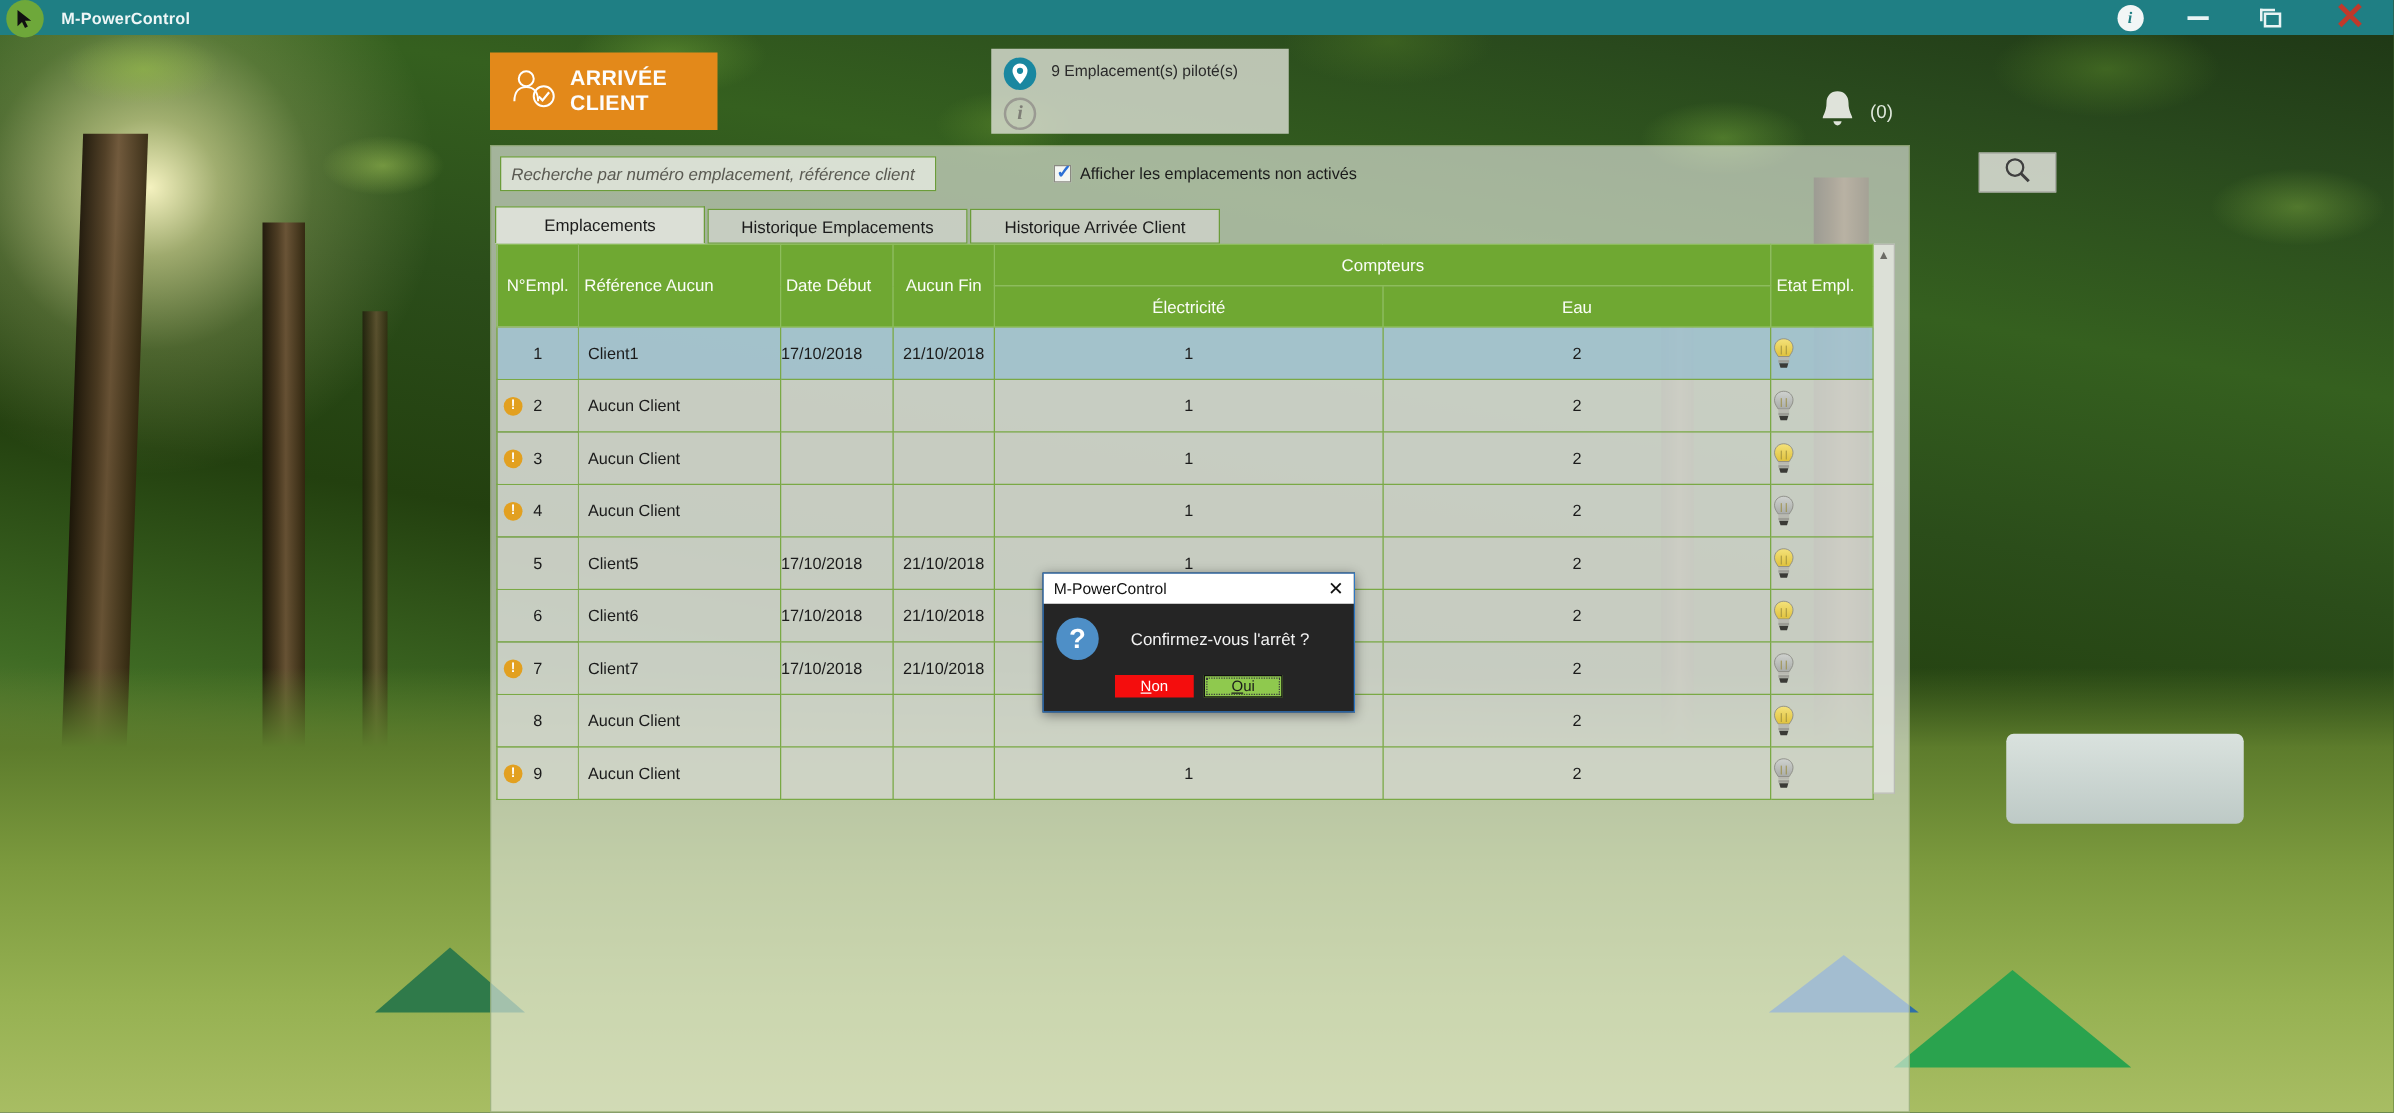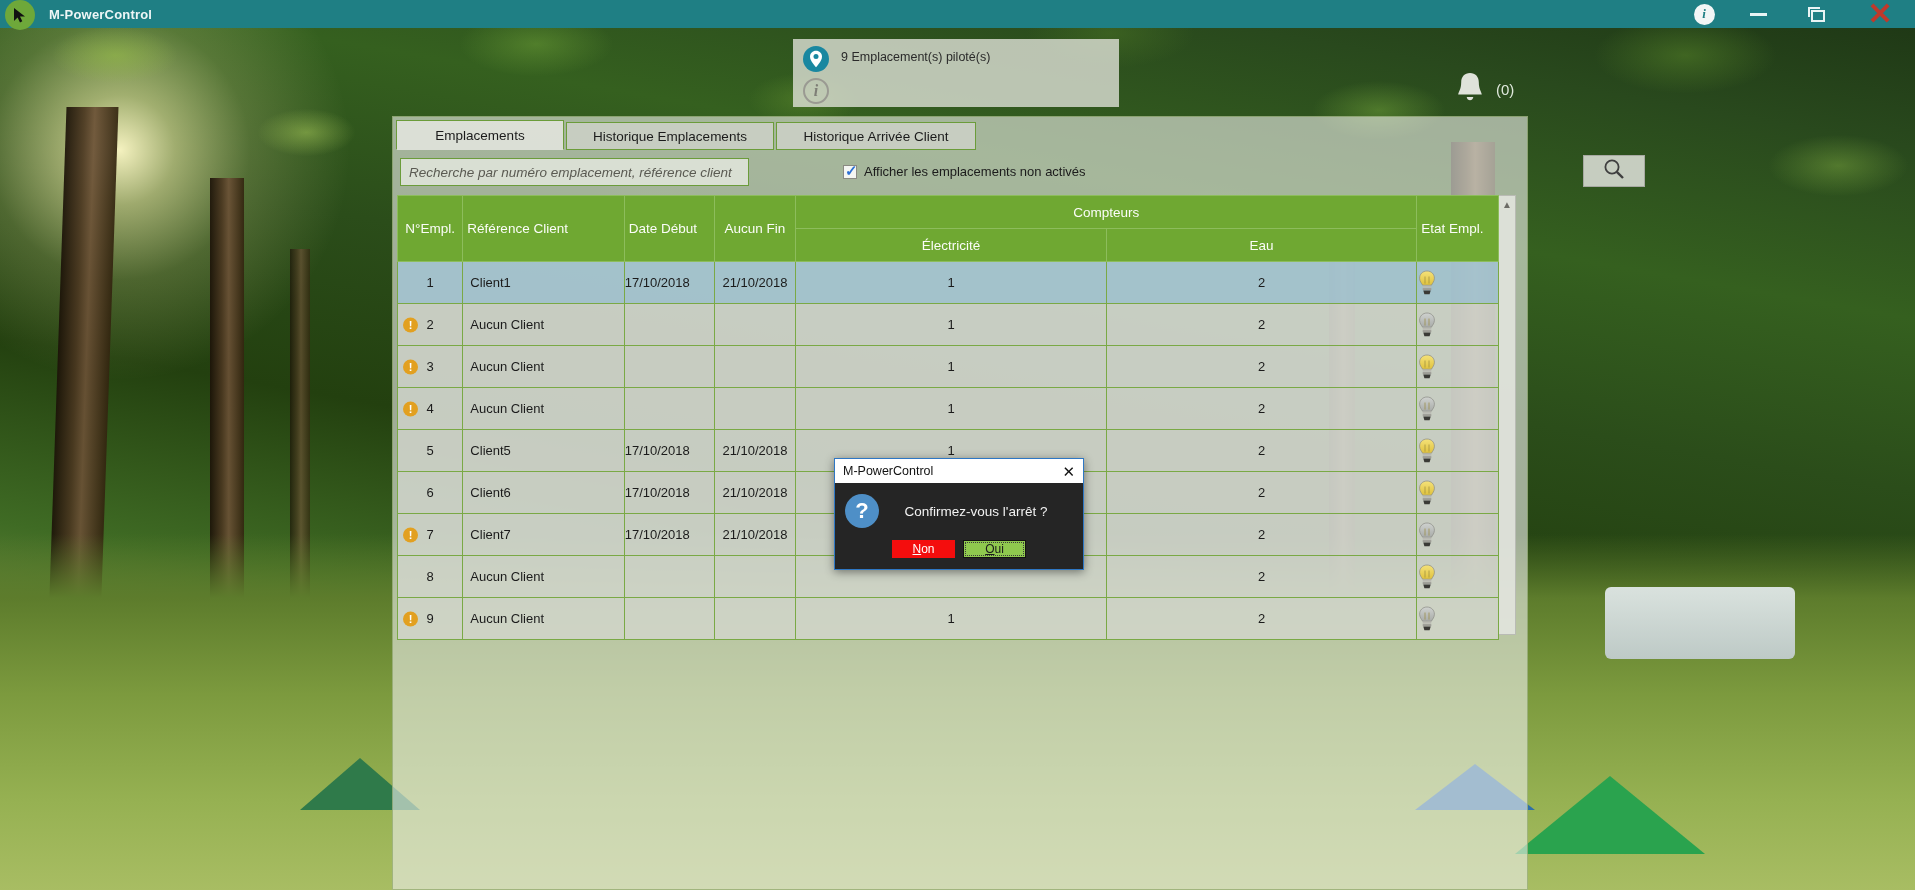--- a/index.html
+++ b/index.html
@@ -121,21 +121,21 @@
     background: #e3891a;
     display: flex; align-items: center; gap: 10px;
     padding-left: 16px;
     cursor: pointer;
   }
   #arrivee-client-label {
     color: #fdfdfd; font-size: 17px; font-weight: bold; letter-spacing: 0.3px;
   }
   #info-panel {
     position: absolute; left: 793px; top: 11px;
-    width: 326px; height: 68px;
+    width: 238px; height: 68px;
     background: rgba(222,225,215,0.80);
     padding: 7px 4px 7px 10px;
     display: flex; flex-direction: column; gap: 6px;
   }
   .info-row { display: flex; align-items: flex-start; gap: 12px; }
   #info-pin-icon {
     width: 26px; height: 26px; border-radius: 50%;
     background: #1987a0; flex: 0 0 auto;
     display: flex; align-items: center; justify-content: center;
   }
@@ -351,20 +351,31 @@
         <div class="sq1"></div>
     </div>
   </div>
   <div class="win-btn" id="win-close-btn">
     <span>✕</span>
   </div>
 </div>
 
 <div id="header-zone">
 
+  <div id="arrivee-client-btn">
+    <span>
+      <svg width="38" height="34" viewBox="0 0 38 34" aria-hidden="true">
+        <circle cx="13" cy="9" r="6" fill="none" stroke="#ffffff" stroke-width="1.6"></circle>
+        <path d="M3.5,27 C3.5,18.5 8,15.5 13,15.5 C18,15.5 22.5,18.5 22.5,27" fill="none" stroke="#ffffff" stroke-width="1.6"></path>
+        <circle cx="27" cy="23" r="8" fill="none" stroke="#ffffff" stroke-width="1.6"></circle>
+        <path d="M23,23.2 L26,26.3 L31.3,19.8" fill="none" stroke="#ffffff" stroke-width="1.8"></path>
+      </svg>
+    </span>
+    <span id="arrivee-client-label">ARRIVÉE CLIENT</span>
+  </div>
 
   <div id="info-panel">
     <div class="info-row">
       <div id="info-pin-icon">
         <svg width="14" height="18" viewBox="0 0 14 18" aria-hidden="true">
           <path d="M7,0.8 C3.6,0.8 1,3.4 1,6.7 C1,11 7,17.2 7,17.2 C7,17.2 13,11 13,6.7 C13,3.4 10.4,0.8 7,0.8 Z" fill="#ffffff"></path>
           <circle cx="7" cy="6.6" r="2.5" fill="#1987a0"></circle>
         </svg>
       </div>
       <div class="info-text">9 Emplacement(s) piloté(s)</div>
@@ -380,56 +391,56 @@
         <path d="M16,3 C10.6,3 7.2,6.8 7.2,12.2 C7.2,19.5 4.2,22.2 4.2,24.5 L27.8,24.5 C27.8,22.2 24.8,19.5 24.8,12.2 C24.8,6.8 21.4,3 16,3 Z" fill="#dfe3da"></path>
         <path d="M12.7,27 C13.1,29.1 14.4,30.3 16,30.3 C17.6,30.3 18.9,29.1 19.3,27 Z" fill="#dfe3da"></path>
       </svg>
     </span>
     <span id="bell-count">(0)</span>
   </div>
 </div>
 
 <div id="main-panel">
 
-  <div id="tabstrip">
-    <div class="tab active" id="tab-emplacements">
-      <span>Emplacements</span>
-    </div>
-    <div class="tab" id="tab-historique-emplacements">
-      <span>Historique Emplacements</span>
-    </div>
-    <div class="tab" id="tab-historique-arrivee-client">
-      <span>Historique Arrivée Client</span>
-    </div>
-  </div>
-
   <div id="search-row">
     <input id="search-input" type="text" placeholder="Recherche par numéro emplacement, référence client" style="">
     <div id="checkbox-wrap">
       <span id="checkbox-box">
         <span id="checkbox-check" style="display: block;">✓</span>
       </span>
       <span id="checkbox-label">Afficher les emplacements non activés</span>
     </div>
     <div id="search-button">
       <span>
         <svg width="24" height="24" viewBox="0 0 24 24" aria-hidden="true">
           <circle cx="10" cy="10" r="6.6" fill="none" stroke="#3f3f3f" stroke-width="1.8"></circle>
           <line x1="14.8" y1="14.8" x2="21" y2="21" stroke="#3f3f3f" stroke-width="2.4"></line>
         </svg>
       </span>
     </div>
   </div>
 
+  <div id="tabstrip">
+    <div class="tab active" id="tab-emplacements">
+      <span>Emplacements</span>
+    </div>
+    <div class="tab" id="tab-historique-emplacements">
+      <span>Historique Emplacements</span>
+    </div>
+    <div class="tab" id="tab-historique-arrivee-client">
+      <span>Historique Arrivée Client</span>
+    </div>
+  </div>
+
   <div id="table-wrap">
     <table id="grid">
       <thead>
         <tr>
           <th class="c-num" rowspan="2">N°Empl.</th>
-          <th class="c-ref" rowspan="2">Référence Client</th>
+          <th class="c-ref" rowspan="2">Référence Aucun</th>
           <th class="c-deb" rowspan="2">Date Début</th>
           <th class="c-fin" rowspan="2">Aucun Fin</th>
           <th colspan="2">Compteurs</th>
           <th class="c-etat" rowspan="2">Etat Empl.</th>
         </tr>
         <tr>
           <th class="c-elec">Électricité</th>
           <th class="c-eau">Eau</th>
         </tr>
       </thead>

